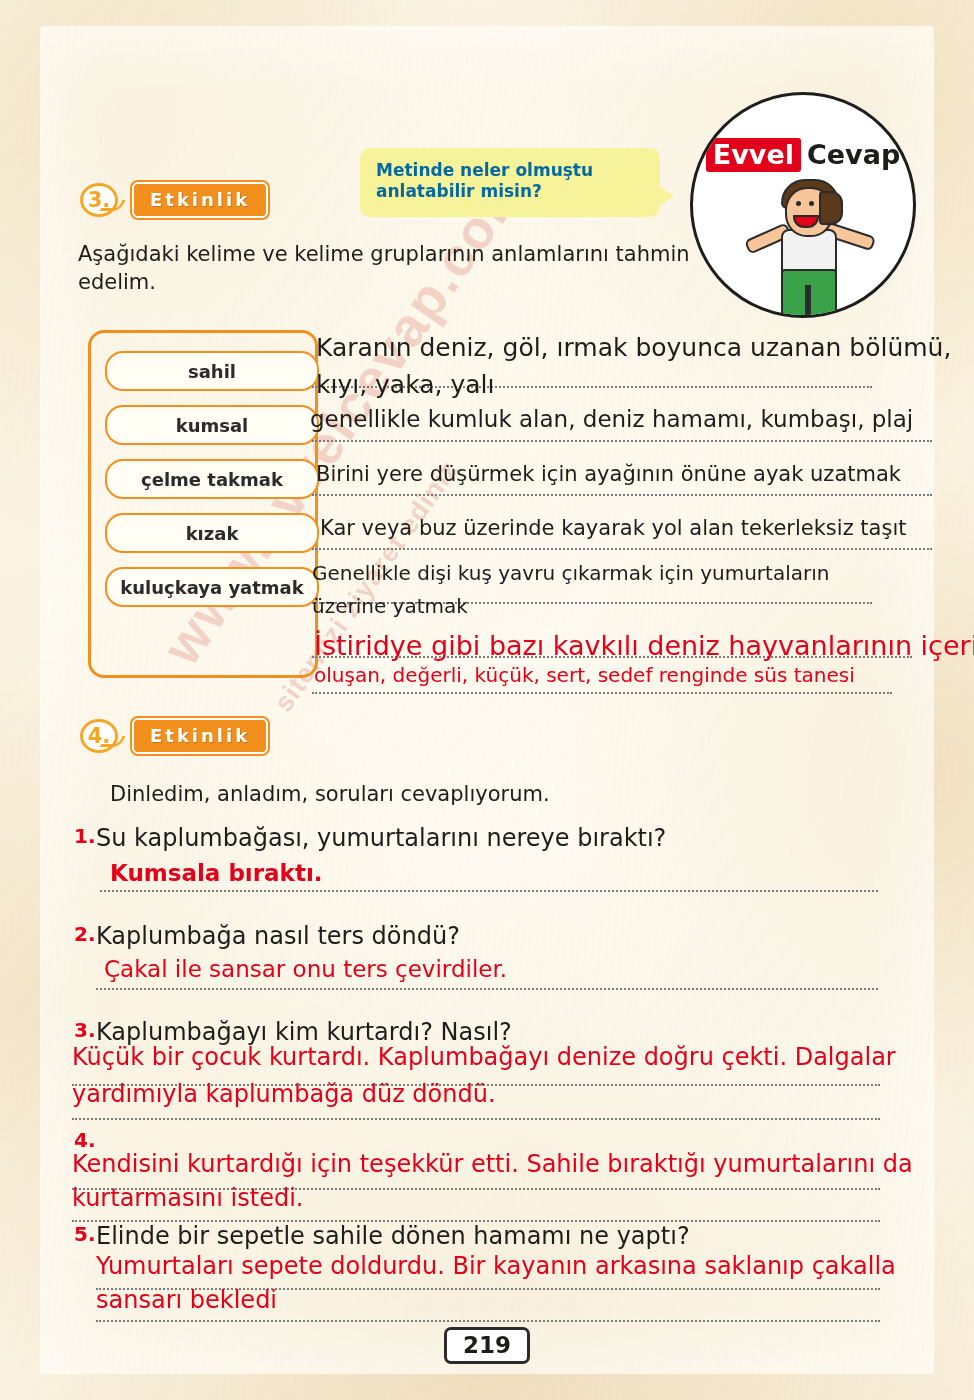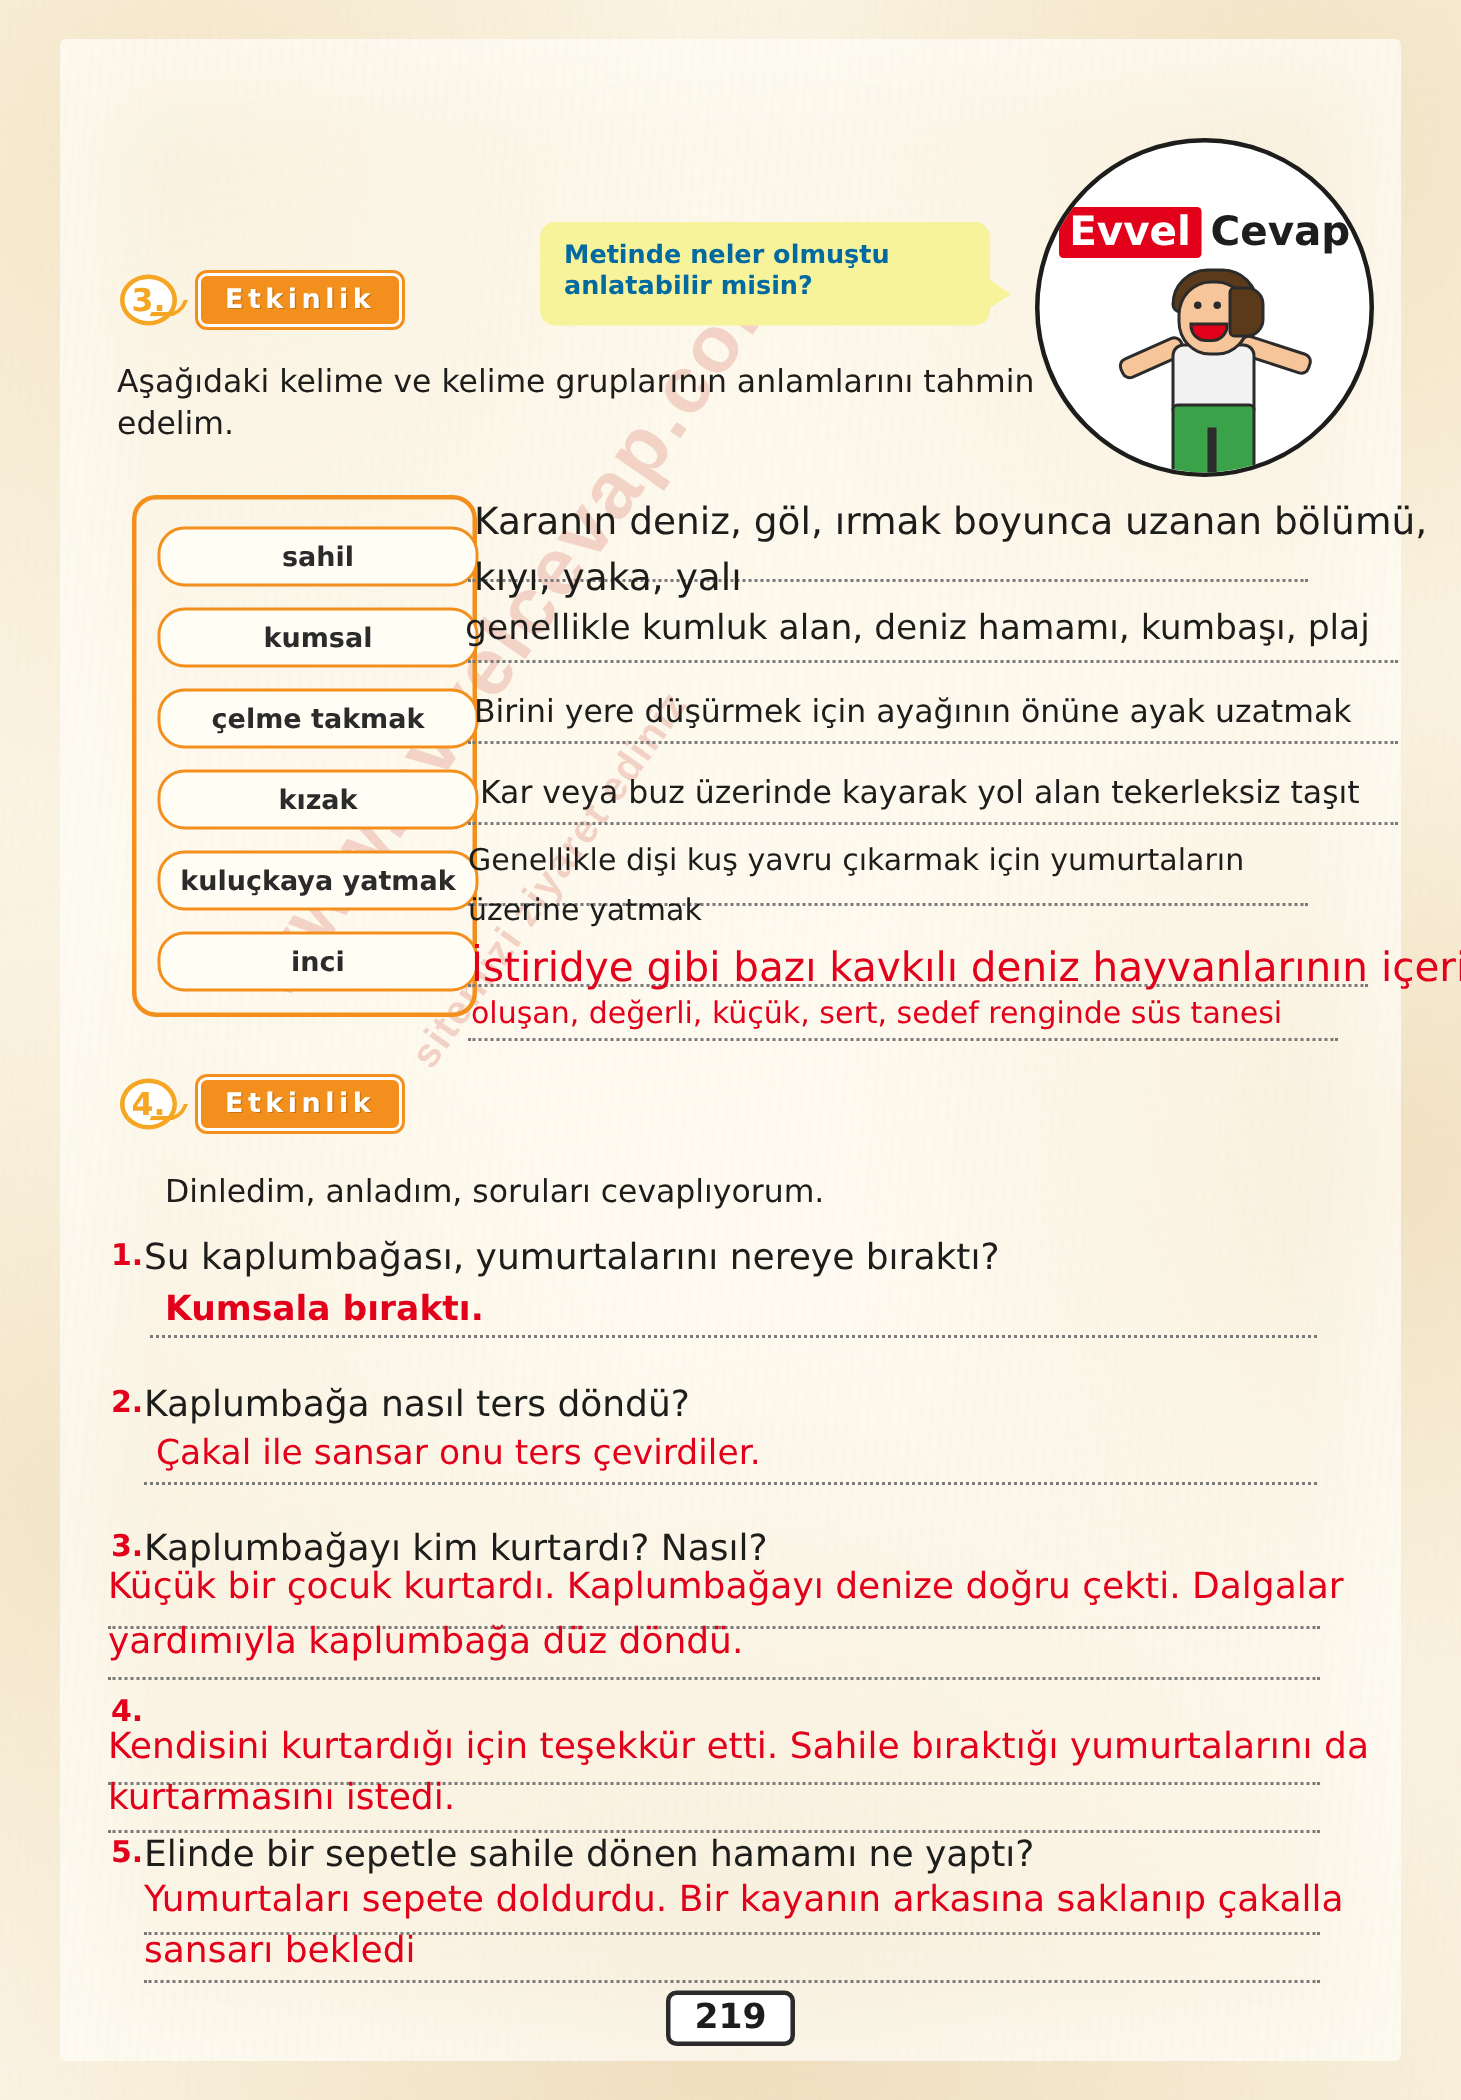--- a/index.html
+++ b/index.html
@@ -344,21 +344,20 @@
   </div>
 
   <div class="intro" style="left:78px; top:240px; width:640px;">Aşağıdaki kelime ve kelime gruplarının anlamlarını tahmin edelim.</div>
 
   <div id="word-frame">
     <div class="word-pill" style="top:18px;">sahil</div>
     <div class="word-pill" style="top:72px;">kumsal</div>
     <div class="word-pill" style="top:126px;">çelme takmak</div>
     <div class="word-pill" style="top:180px;">kızak</div>
     <div class="word-pill" style="top:234px;">kuluçkaya yatmak</div>
-    <div class="word-pill" style="top:288px;">inci</div>
   </div>
 
   <div class="dline" style="left:312px; top:386px; width:560px;"></div>
   <div class="dline" style="left:312px; top:440px; width:620px;"></div>
   <div class="dline" style="left:312px; top:494px; width:620px;"></div>
   <div class="dline" style="left:312px; top:548px; width:620px;"></div>
   <div class="dline" style="left:312px; top:602px; width:560px;"></div>
   <div class="dline" style="left:312px; top:656px; width:600px;"></div>
   <div class="dline" style="left:312px; top:692px; width:580px;"></div>
 

